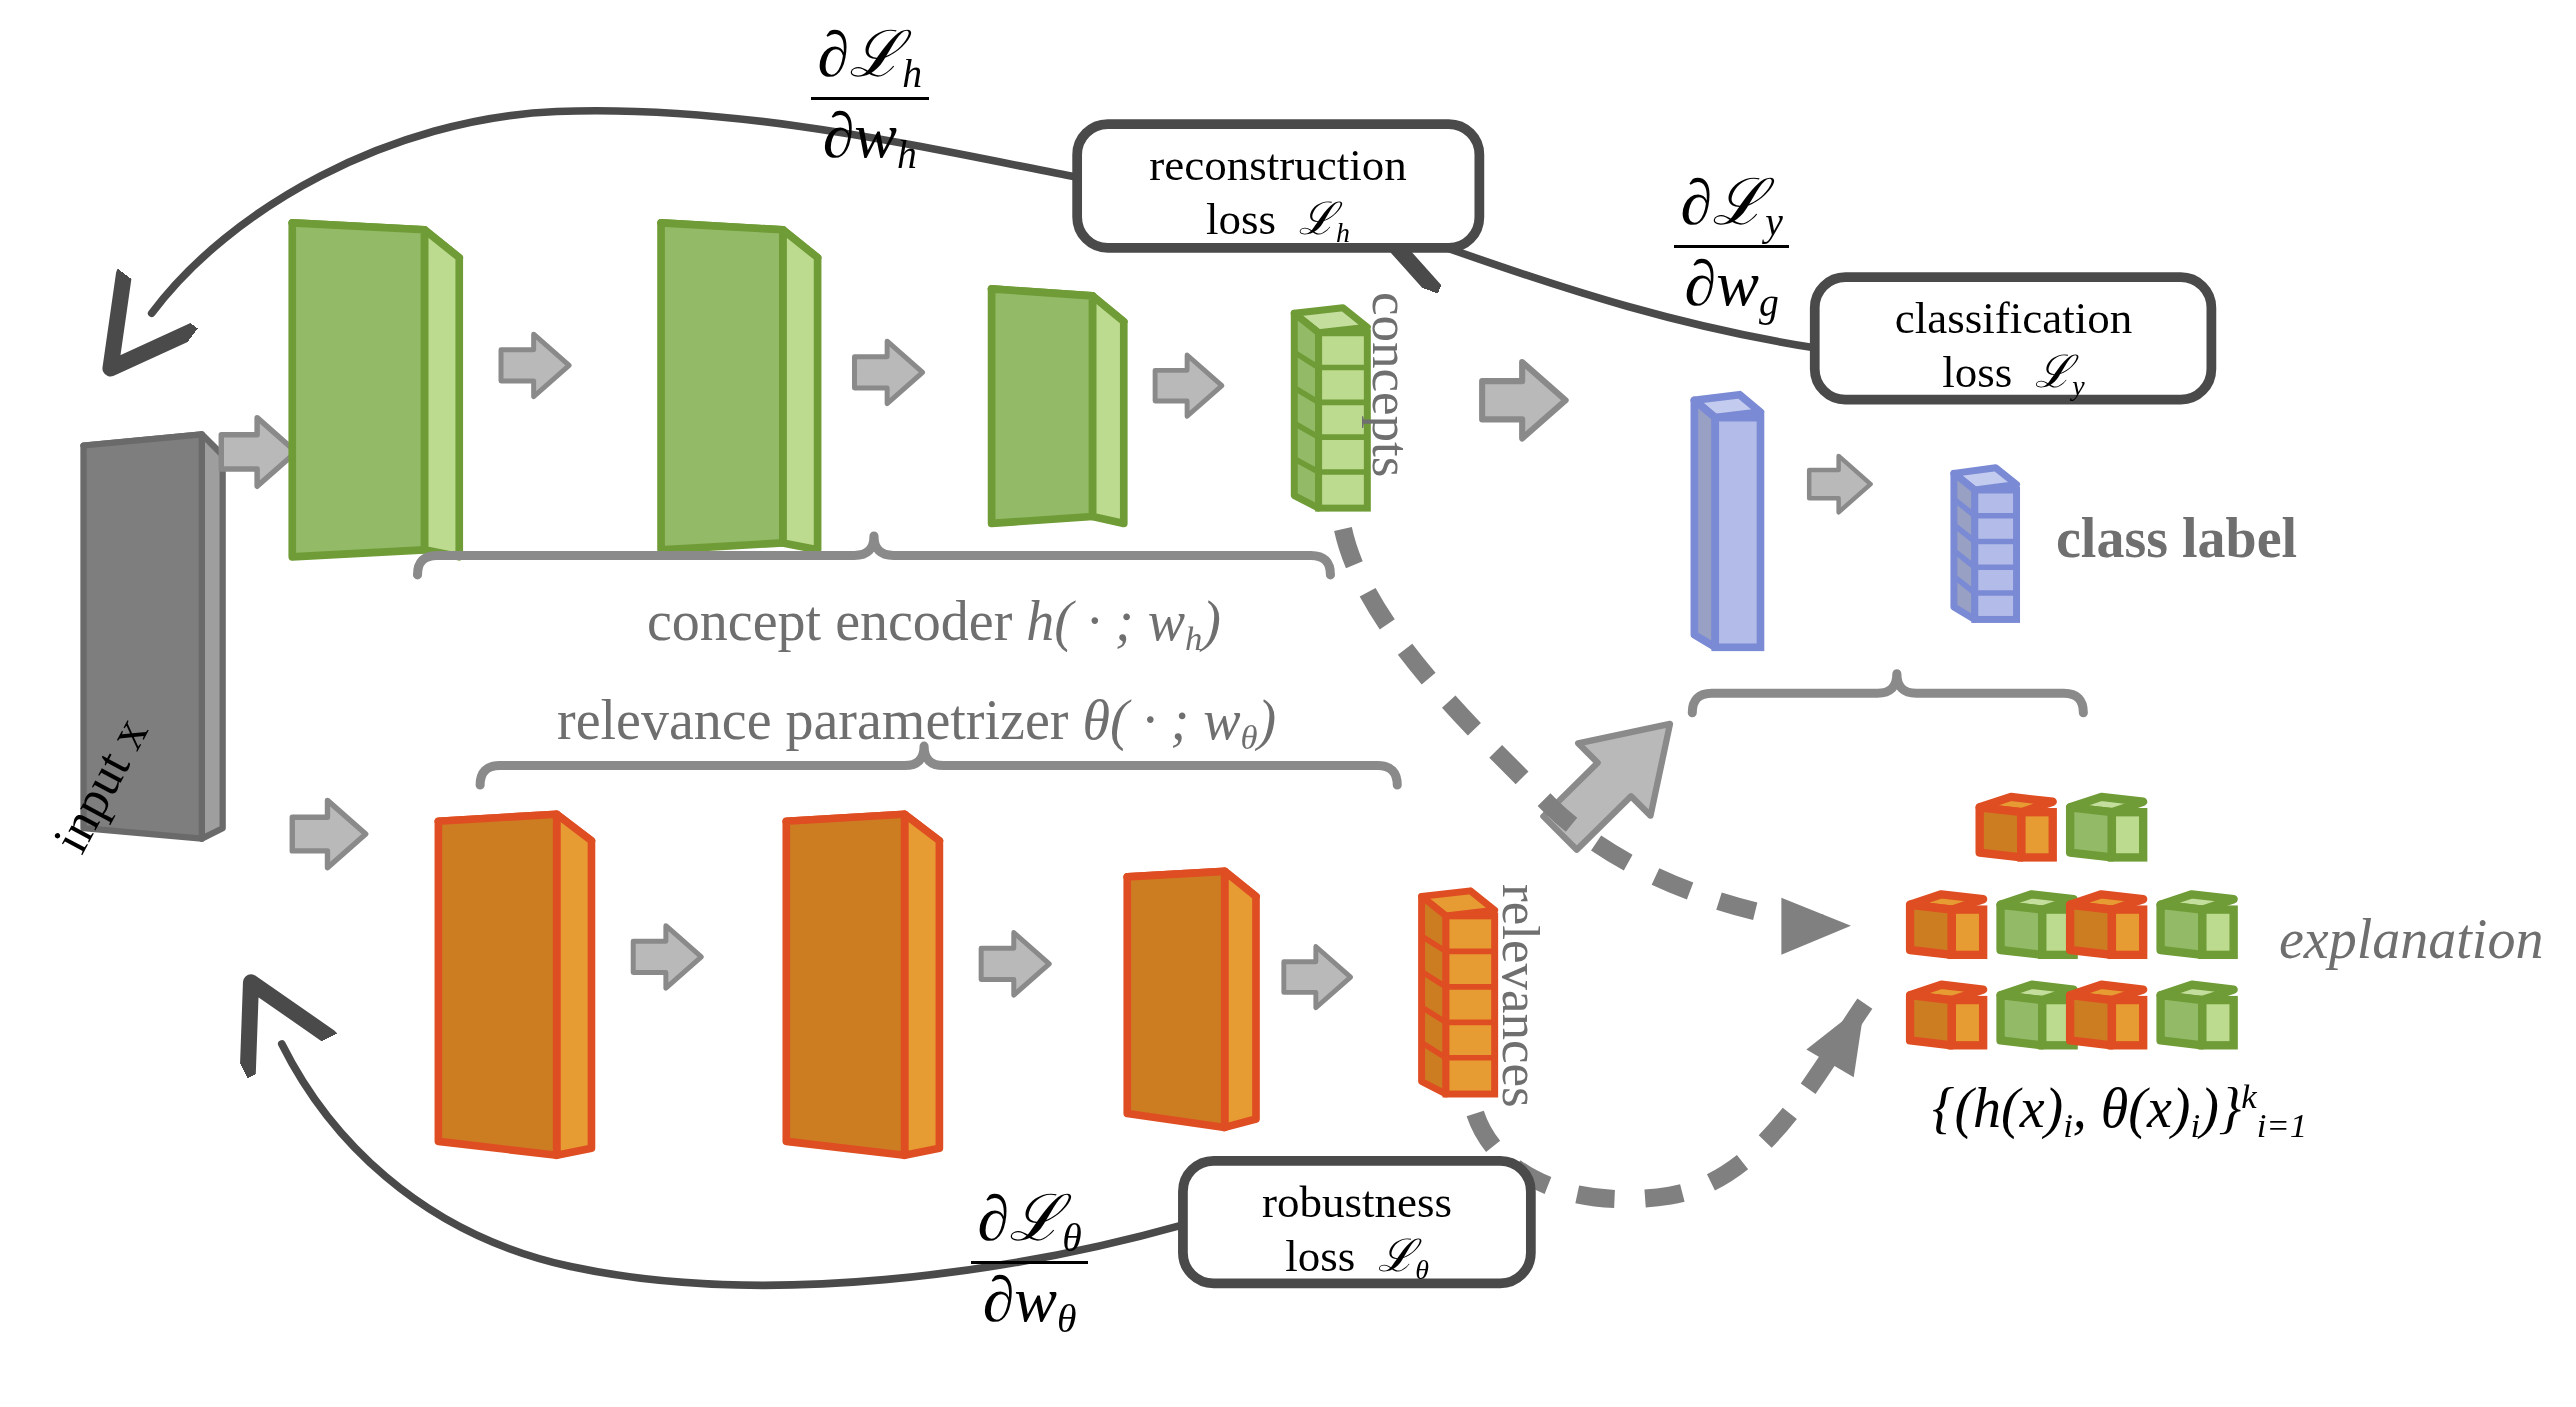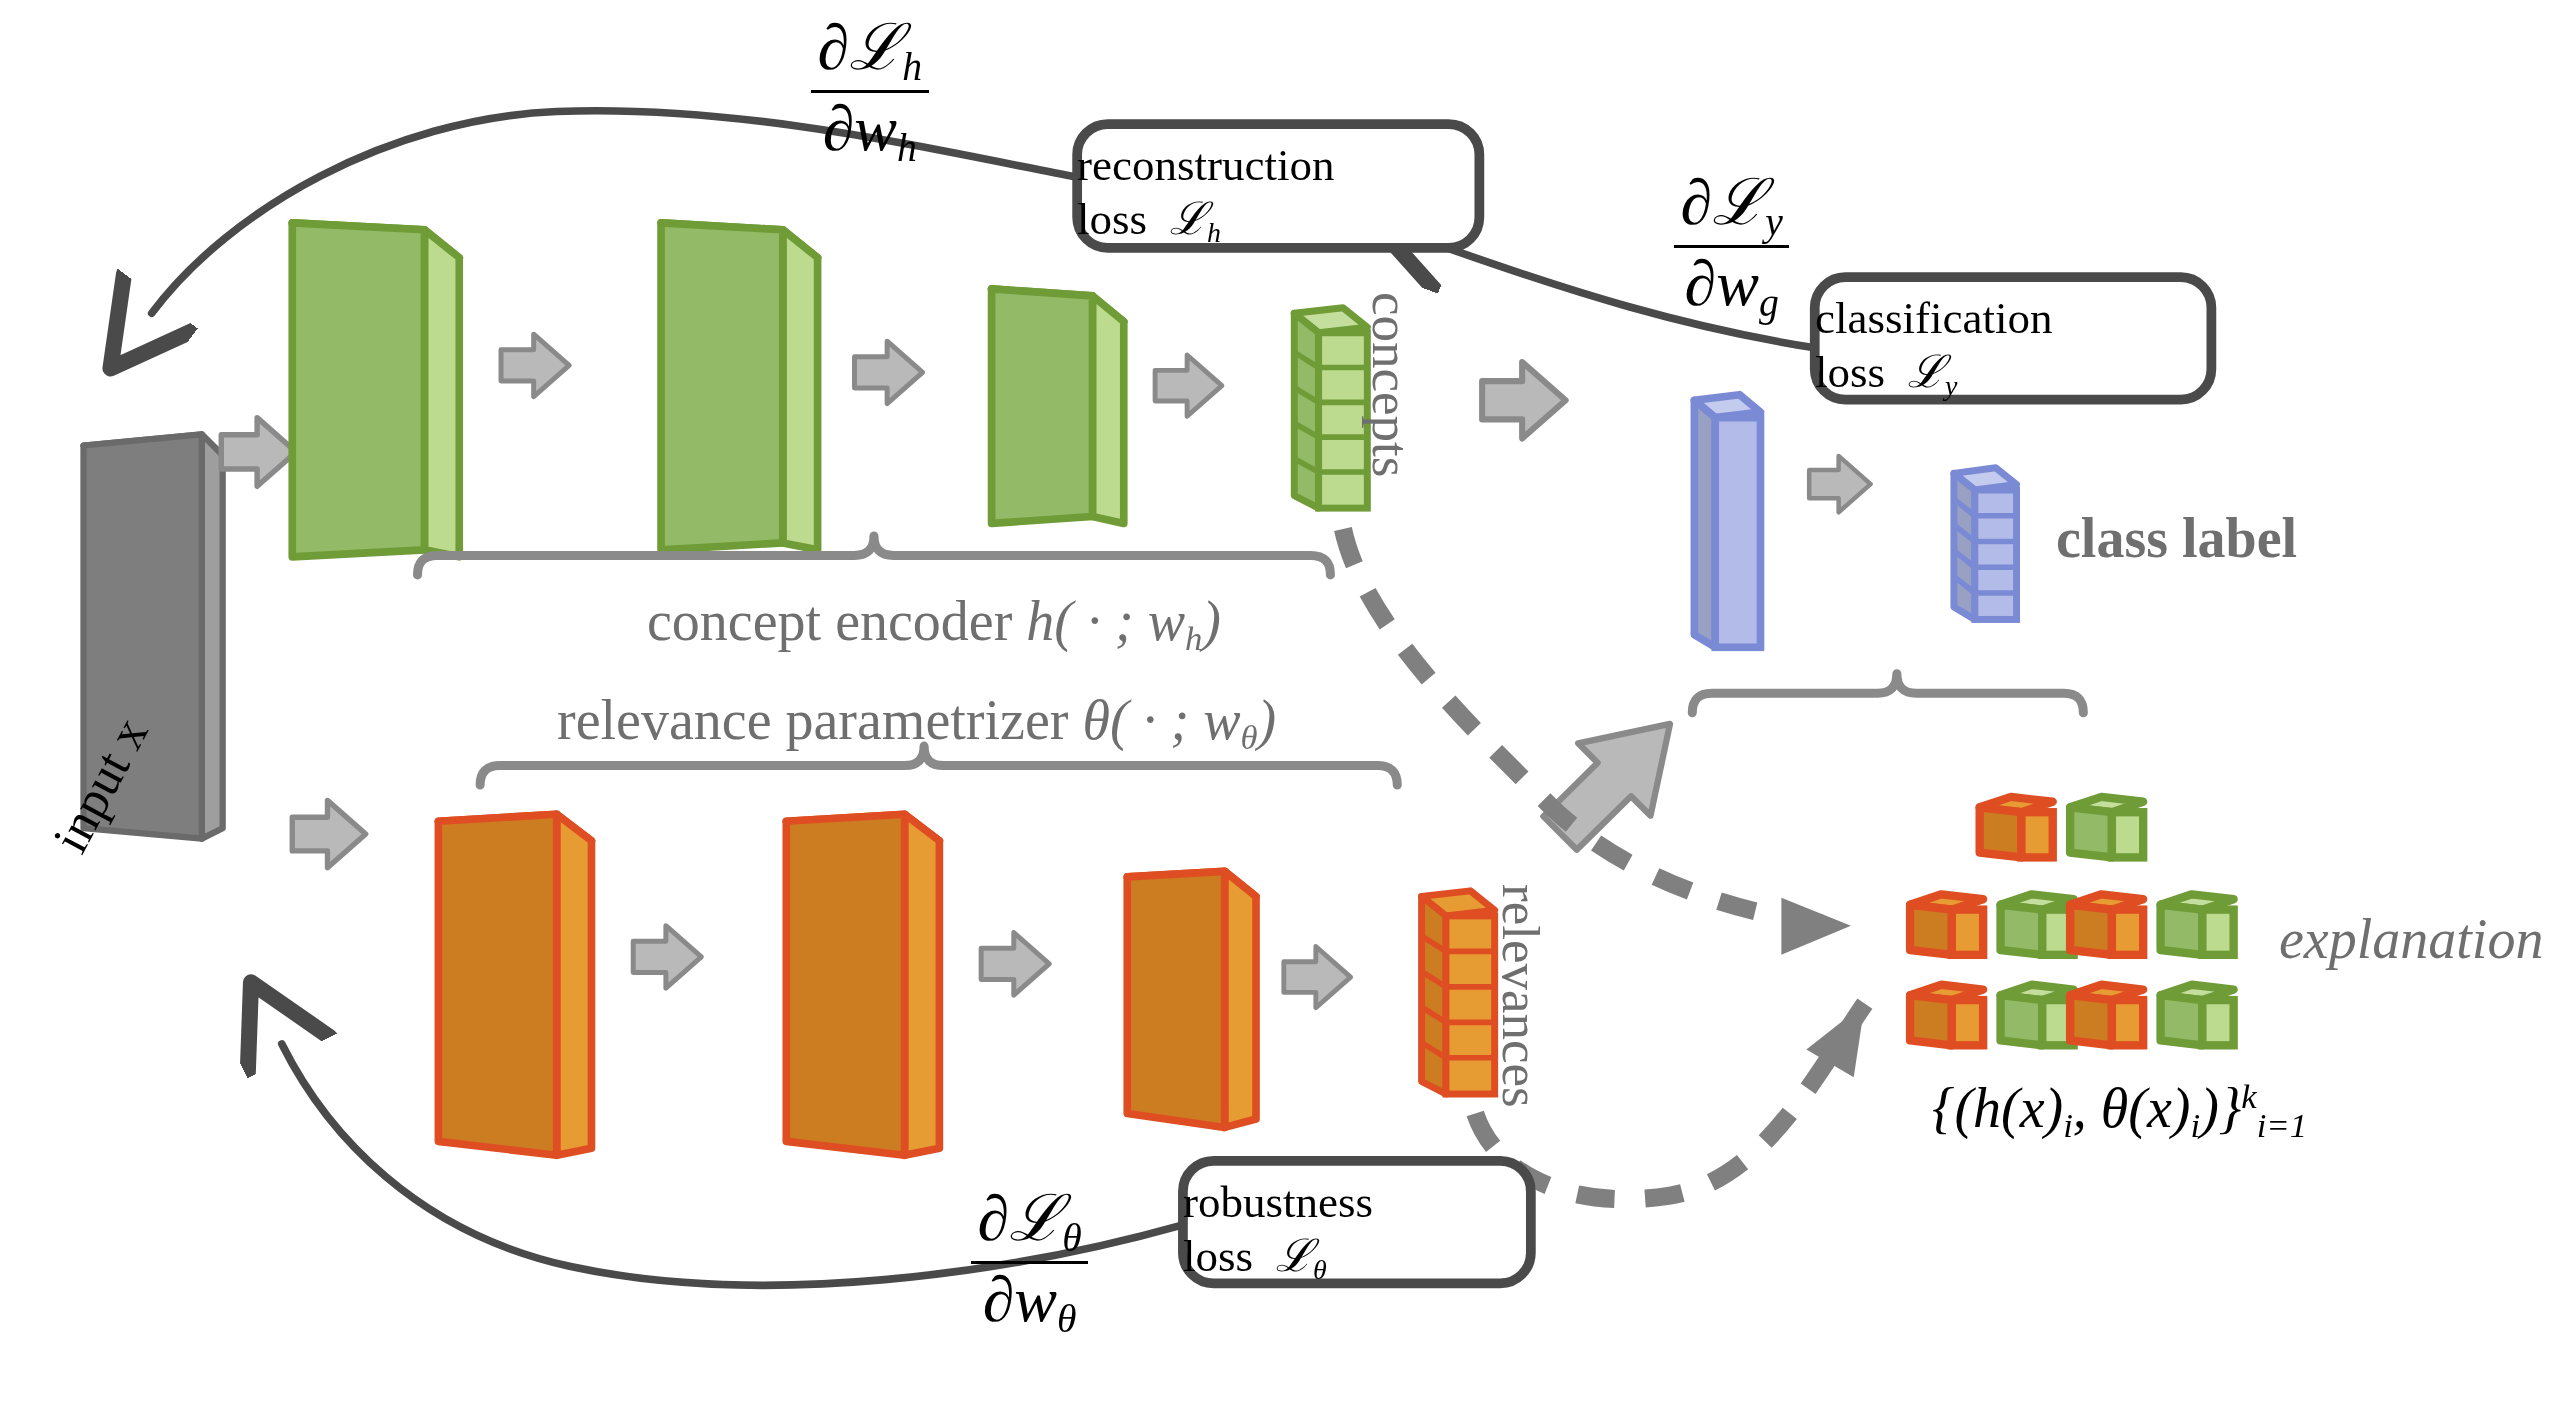--- a/index.html
+++ b/index.html
@@ -4,21 +4,21 @@
 <style>
   html,body{margin:0;padding:0;background:#ffffff;}
   body{width:2576px;height:1408px;overflow:hidden;
        font-family:"Liberation Serif",serif;}
   #stage{position:relative;width:2576px;height:1408px;background:#fff;}
   svg.layer{position:absolute;left:0;top:0;width:2576px;height:1408px;overflow:visible;}
   .lbl{position:absolute;white-space:nowrap;line-height:1.12;}
   .gray-text{color:#6f6f6f;}
   .black-text{color:#000000;}
   .ital{font-style:italic;}
-  .boxtext{position:absolute;color:#000;white-space:nowrap;}
+  .boxtext{position:absolute;text-align:center;color:#000;white-space:nowrap;}
   sub{font-size:0.62em;font-style:italic;vertical-align:-0.28em;}
   sup{font-size:0.62em;font-style:italic;vertical-align:0.55em;}
   .frac{display:inline-block;text-align:center;vertical-align:middle;}
   .frac .num{display:block;padding:0 .10em;}
   .frac .den{display:block;padding:0 .10em;border-top:3.5px solid #000;}
   .cal{font-family:"DejaVu Serif",serif;font-style:italic;}
 </style>
 </head>
 <body>
 
@@ -238,21 +238,21 @@
         <polygon points="2975,1430 3020,1415 3080,1422 3035,1437" fill="#e79c33" stroke="#df4e22" stroke-width="12" stroke-linejoin="round"></polygon>
         <polygon points="2975,1430 2975,1495 3035,1502 3035,1437" fill="#cc7d22" stroke="#df4e22" stroke-width="12" stroke-linejoin="round"></polygon>
         <rect x="3035" y="1437" width="45" height="65" fill="#e79c33" stroke="#df4e22" stroke-width="12"></rect>
         <polygon points="3105,1430 3150,1415 3210,1422 3165,1437" fill="#c4de9d" stroke="#6f9c36" stroke-width="12" stroke-linejoin="round"></polygon>
         <polygon points="3105,1430 3105,1495 3165,1502 3165,1437" fill="#93ba66" stroke="#6f9c36" stroke-width="12" stroke-linejoin="round"></polygon>
         <rect x="3165" y="1437" width="45" height="65" fill="#bcdb8f" stroke="#6f9c36" stroke-width="12"></rect>
       </g>
     </g>
   </svg>
 
-  <div class="lbl black-text" style="left:811px;top:12px;font-size:64px;">
+  <div class="lbl black-text" style="left:811px;top:19px;font-size:64px;">
     <span class="frac">
       <span class="num"><span class="ital">∂</span><span class="cal">ℒ</span><sub>h</sub></span>
       <span class="den"><span class="ital">∂w</span><sub>h</sub></span>
     </span>
   </div>
 
   <div class="lbl black-text" style="left:1674px;top:167px;font-size:64px;">
     <span class="frac">
       <span class="num"><span class="ital">∂</span><span class="cal">ℒ</span><sub>y</sub></span>
       <span class="den"><span class="ital">∂w</span><sub>g</sub></span>

